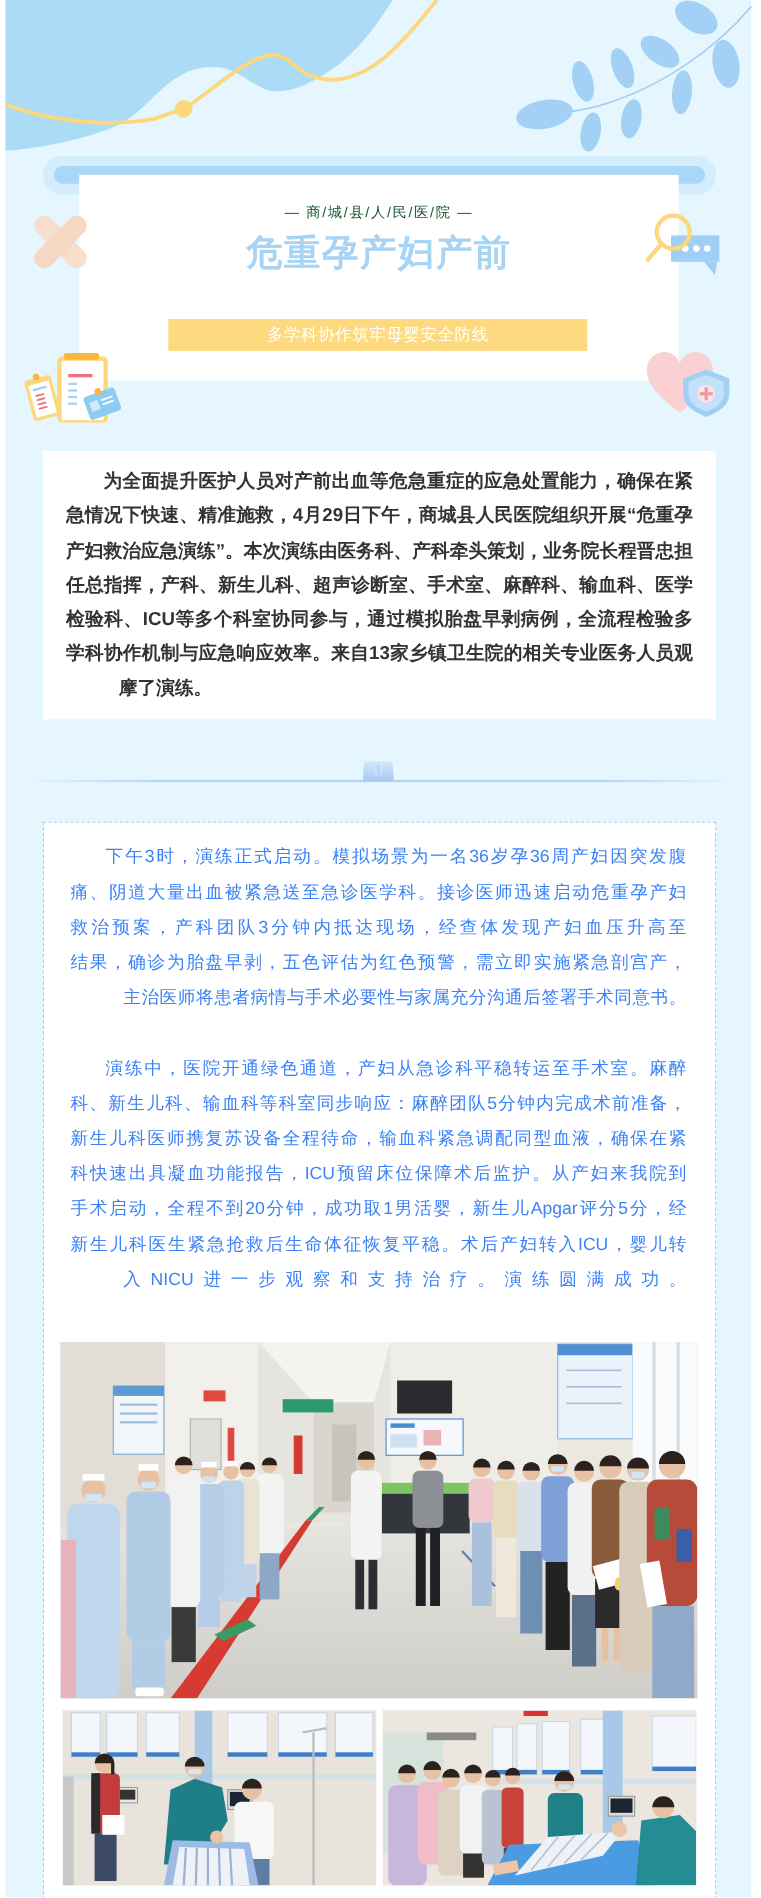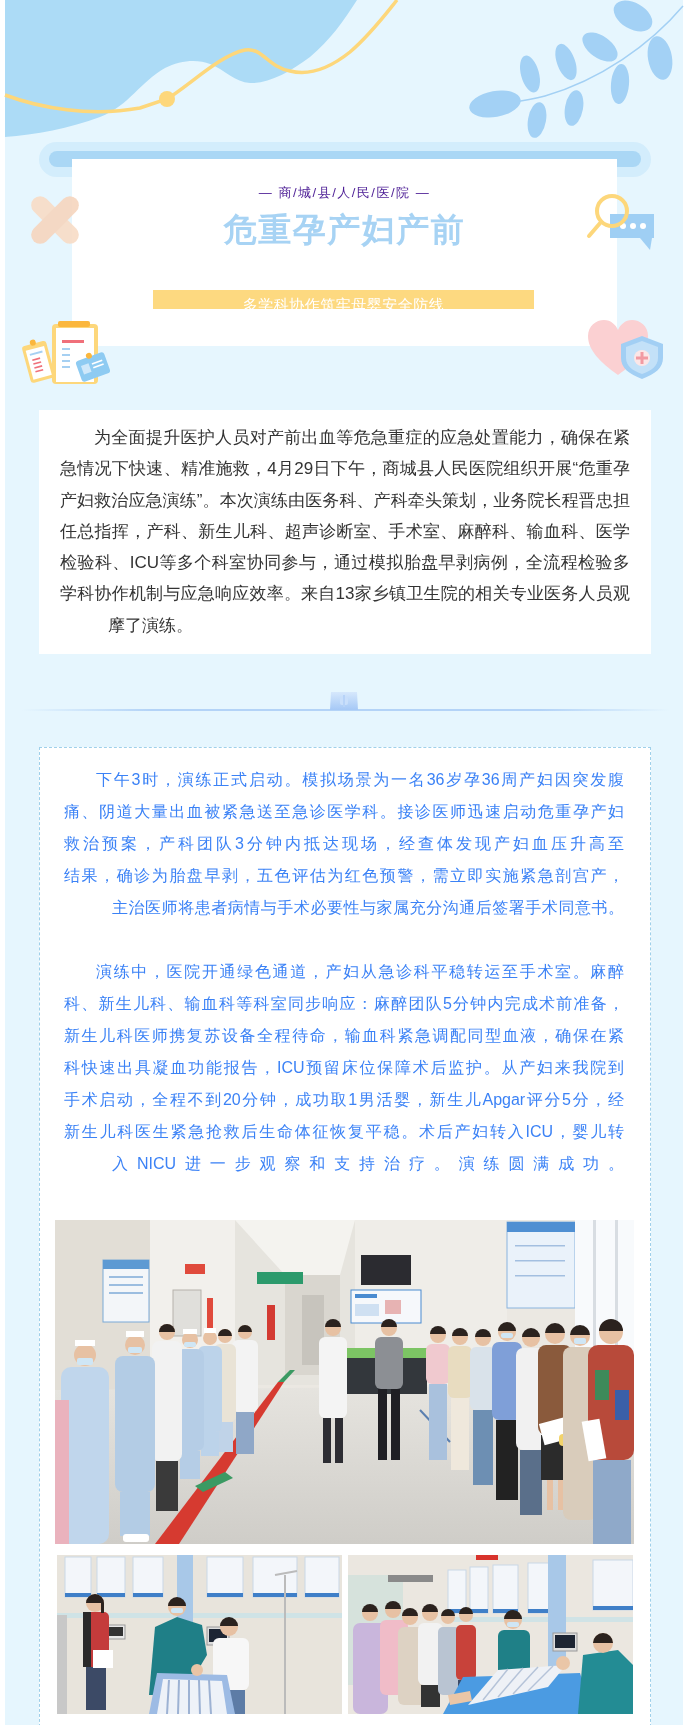--- a/index.html
+++ b/index.html
@@ -8,31 +8,31 @@
     background:#ffffff;
     font-family:"Liberation Sans", "DejaVu Sans", sans-serif;
   }
   .abs { position:absolute; }
   .page-bg { left:5px; top:0; width:678px; height:1725px; background:#e6f6fe; }
   .svg-layer { left:0; top:0; width:692px; height:392px; pointer-events:none; }
 
   
   .title-card { left:72px; top:159px; width:545px; height:187px; background:#ffffff; }
   .hosp { position:absolute; left:0; top:25px; width:100%; text-align:center;
-          font-size:13px; line-height:18px; color:#4c1d95; letter-spacing:1.5px; }
+          font-size:13px; line-height:18px; color:#14532d; letter-spacing:1.5px; }
   .title-line { position:absolute; left:0; width:100%; text-align:center;
           font-size:33px; line-height:35px; font-weight:900; color:#a7d3f4;
           letter-spacing:1.5px; font-family:"DejaVu Sans", sans-serif; }
   .t1 { top:53px;text-align:center; } .t2 { top:88px; }
-  .banner { position:absolute; left:81px; top:131px; width:381px; height:19px;
+  .banner { position:absolute; left:81px; top:131px; width:381px; height:29px;
           background:#fdd980; color:#ffffff; font-size:15px; line-height:29px;
           text-align:center; letter-spacing:0.5px; }
 
   
-  .intro-card { left:39px; top:410px; width:612px; height:244px; background:#ffffff; }
+  .intro-card { left:39px; top:410px; width:612px; height:244px; background:#ffffff;font-weight:bold; }
   .intro-text { position:absolute; left:21px; top:12px; width:570px; color:#333333; font-size:17px; }
   .intro-text .ln { height:31.3px; line-height:31.3px; overflow:hidden;
           text-align:justify; text-align-last:justify; }
 
   .ln.first { text-indent:2em; }
   .ln.last { text-align-last:left;margin-left:48px; }
 
   
   .divider-line { left:22px; top:709px; width:648px; height:1.5px;
           background:linear-gradient(90deg, rgba(179,211,247,0) 0%, #b3d3f7 20%, #b3d3f7 80%, rgba(179,211,247,0) 100%); }

